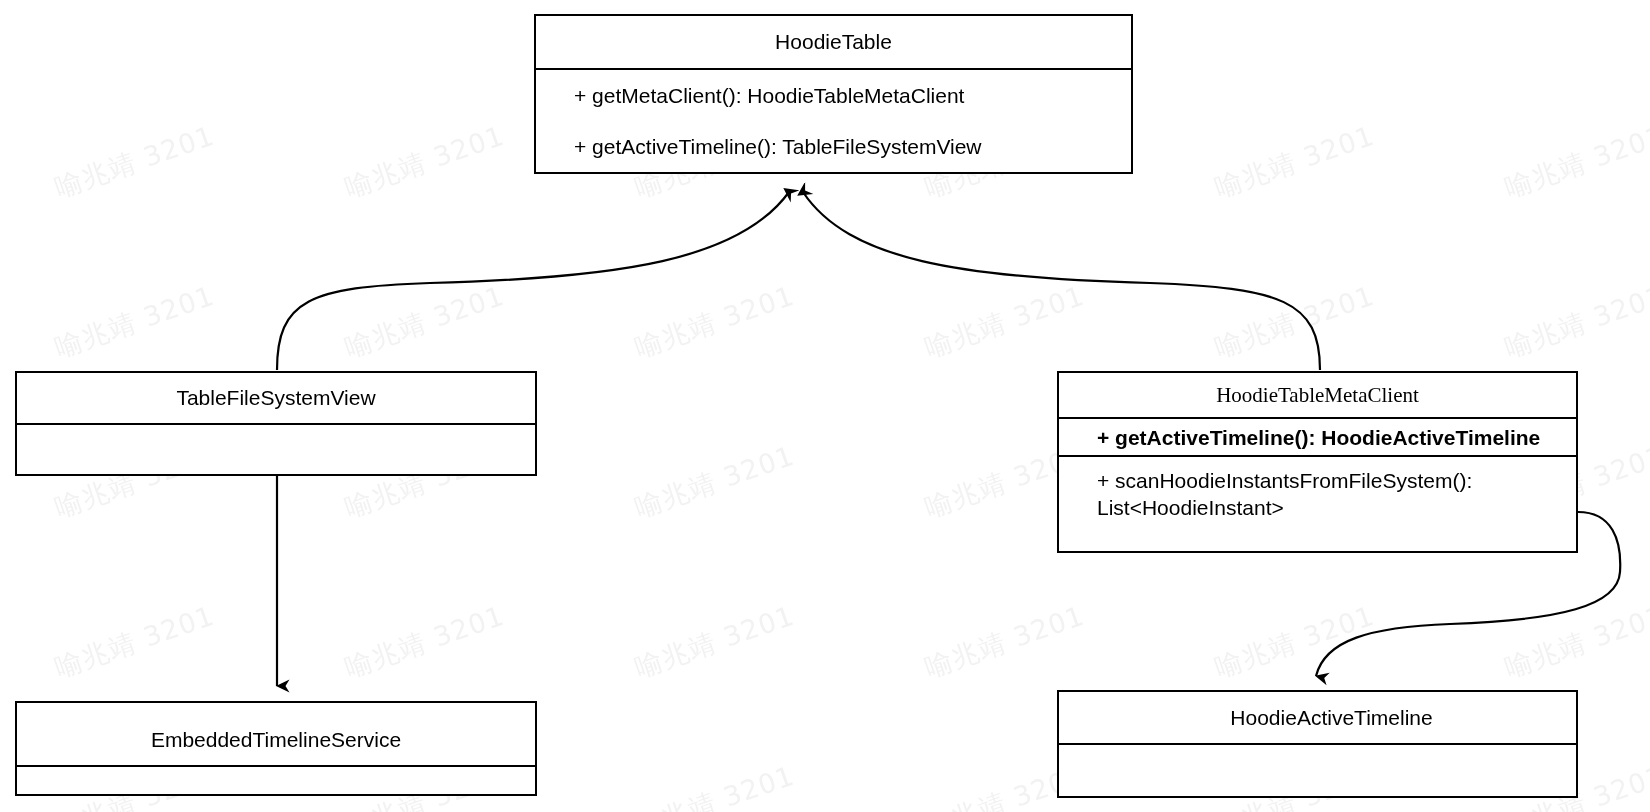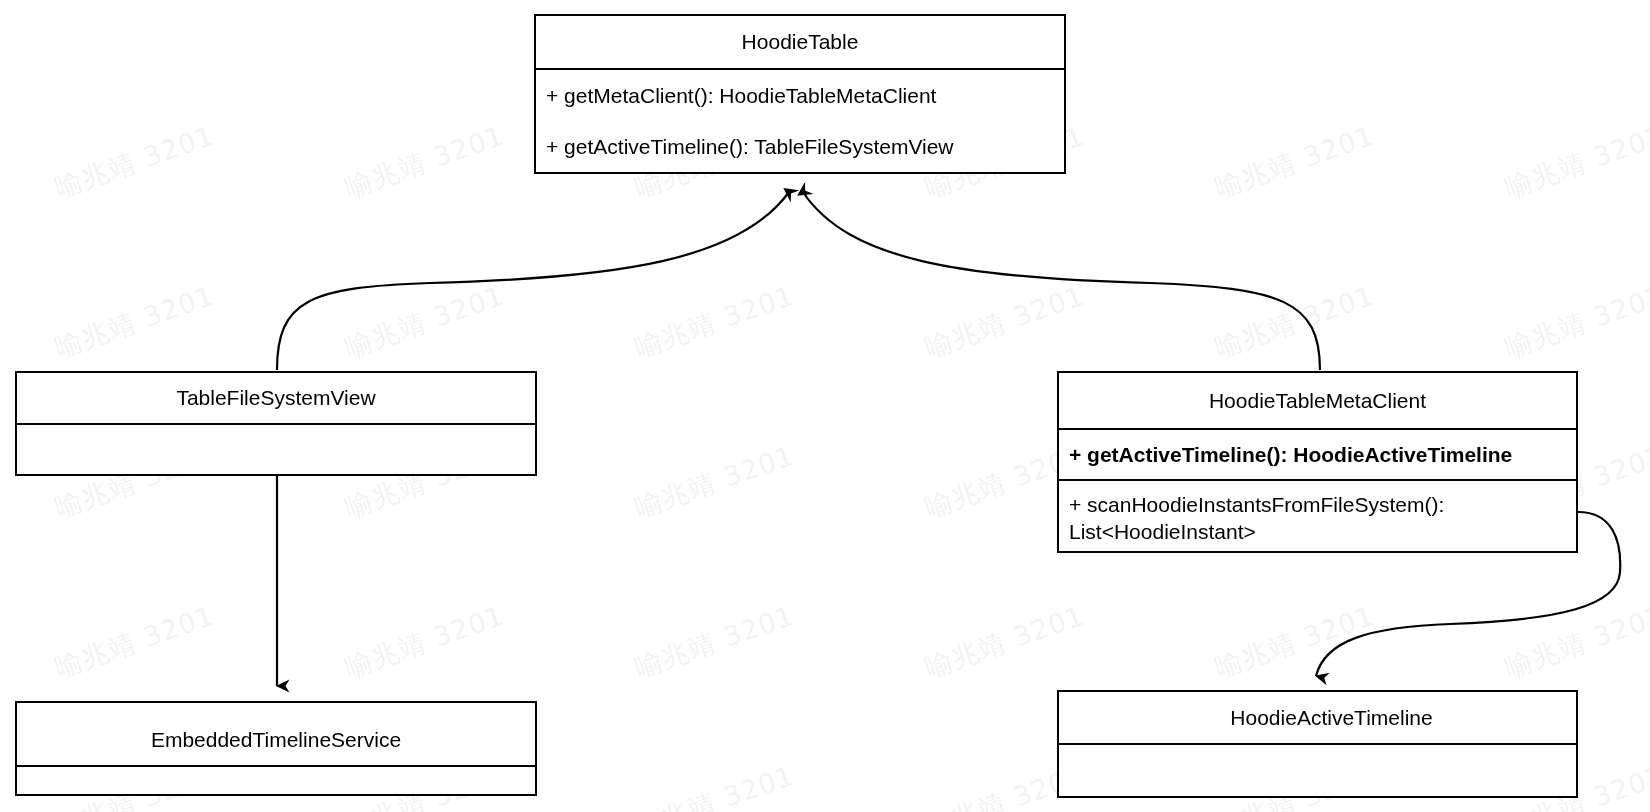--- a/index.html
+++ b/index.html
@@ -71,20 +71,21 @@
     display: flex;
     flex-direction: column;
     justify-content: center;
   }
   .uml-member {
     font-size: 21px;
     color: #000000;
     line-height: 27px;
     text-align: left;
     white-space: pre-line;
+    margin-left: 28px;
   }
   .uml-member.bold {
     font-weight: 600;
   }
   .uml-compartment.empty {
     min-height: 10px;
   }
 </style>
 </head>
 <body>
@@ -144,36 +145,36 @@
 
     <g>
       <path d="M 277,476 L 277,686" fill="none" stroke="#000000" stroke-width="2.2" marker-end="url(#filled-arrow)"></path>
     </g>
 
     <g>
       <path d="M 1578,512 C 1612,512 1622,540 1620,572 C 1618,606 1560,620 1450,624 C 1370,627 1325,640 1316,676" fill="none" stroke="#000000" stroke-width="2.2" marker-end="url(#filled-arrow)"></path>
     </g>
   </svg>
 
-  <div class="uml-class" style="left:534px; top:14px; width:532px; height:160px;">
+  <div class="uml-class" style="left:534px; top:14px; width:599px; height:160px;">
     <div class="uml-title" style="height:52px;">HoodieTable</div>
     <div class="uml-compartment" style="height:104px; justify-content:space-around;">
       <div class="uml-member">+ getMetaClient(): HoodieTableMetaClient</div>
       <div class="uml-member">+ getActiveTimeline(): TableFileSystemView</div>
     </div>
   </div>
 
   <div class="uml-class" style="left:15px; top:371px; width:522px; height:105px;">
     <div class="uml-title" style="height:50px;border-radius:10px;">TableFileSystemView</div>
     <div class="uml-compartment empty" style="height:51px;"></div>
   </div>
 
   <div class="uml-class" style="left:1057px; top:371px; width:521px; height:182px;">
-    <div class="uml-title" style="height:55px;">HoodieTableMetaClient</div>
-    <div class="uml-compartment" style="height:51px;">
+    <div class="uml-title" style="height:44px;font-family:Liberation Serif, serif;">HoodieTableMetaClient</div>
+    <div class="uml-compartment" style="height:38px;">
       <div class="uml-member bold">+ getActiveTimeline(): HoodieActiveTimeline</div>
     </div>
     <div class="uml-compartment" style="height:75px;">
       <div class="uml-member">+ scanHoodieInstantsFromFileSystem():
 List&lt;HoodieInstant&gt;</div>
     </div>
   </div>
 
   <div class="uml-class" style="left:15px; top:701px; width:522px; height:95px;">
     <div class="uml-title" style="height:50px;margin-top:12px;">EmbeddedTimelineService</div>

